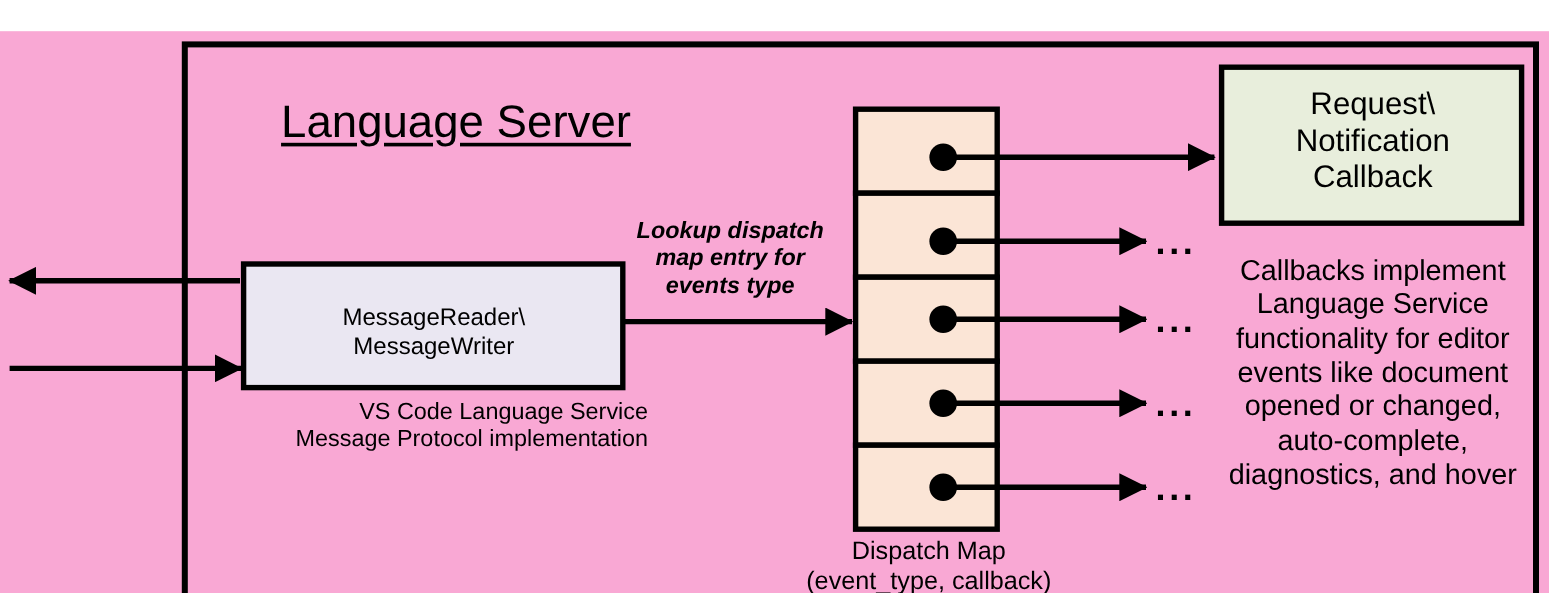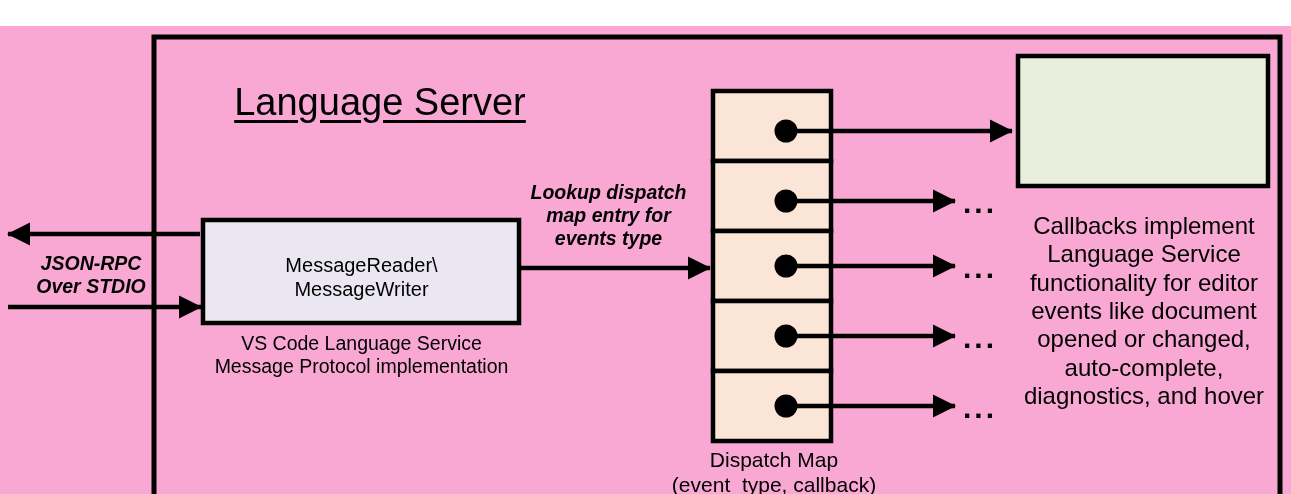--- a/index.html
+++ b/index.html
@@ -44,20 +44,21 @@
     left: 203px;
     top: 228px;
     width: 317px;
     font-size: 20px;
   }
   #reader-caption {
     left: 183px;
     top: 306px;
     width: 357px;
     font-size: 19.5px;
+    text-align: right;
   }
   #jsonrpc-label {
     left: 16px;
     top: 226px;
     width: 150px;
     font-size: 19.5px;
     font-style: italic;
     font-weight: bold;
   }
   #lookup-label {
@@ -151,31 +152,32 @@
   </svg>
 
   <div class="txt" id="title">Language Server</div>
 
   <div class="txt" id="reader-label">MessageReader\
 MessageWriter</div>
 
   <div class="txt" id="reader-caption">VS Code Language Service
 Message Protocol implementation</div>
 
-  <div class="txt" id="jsonrpc-label">JSON-RPC
-Over STDIO</div>
 
   <div class="txt" id="lookup-label">Lookup dispatch
 map entry for
 events type</div>
 
 
   <div class="txt" id="map-caption">Dispatch Map
 (event_type, callback)</div>
 
+  <div class="txt" id="callback-label">Request\
+Notification
+Callback</div>
 
   <div class="txt" id="callback-desc">Callbacks implement
 Language Service
 functionality for editor
 events like document
 opened or changed,
 auto-complete,
 diagnostics, and hover</div>
 
   <div class="ellipsis" style="left:963px; top:162px;">...</div>

